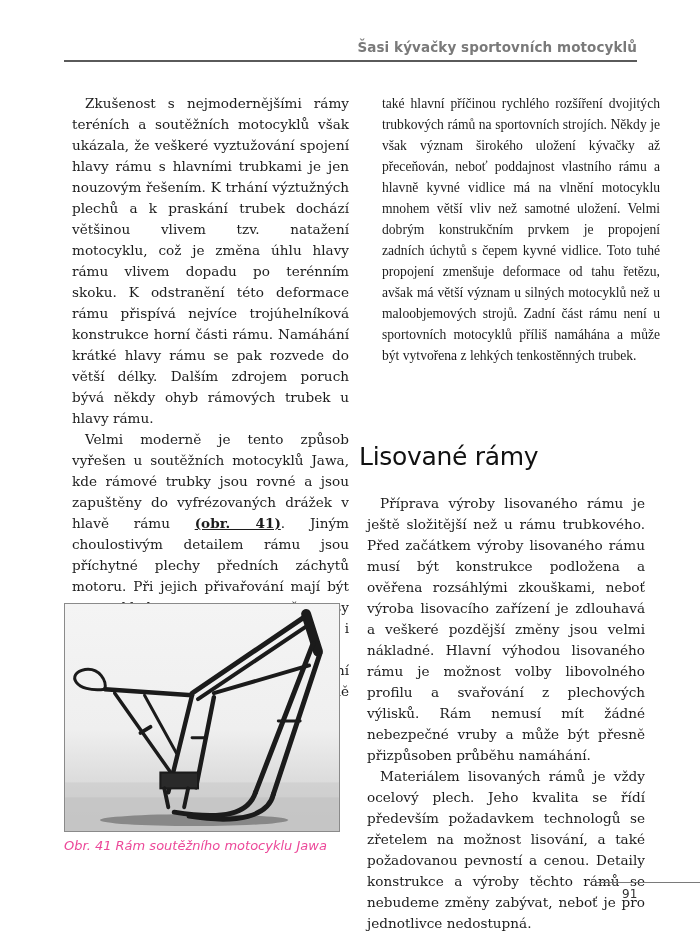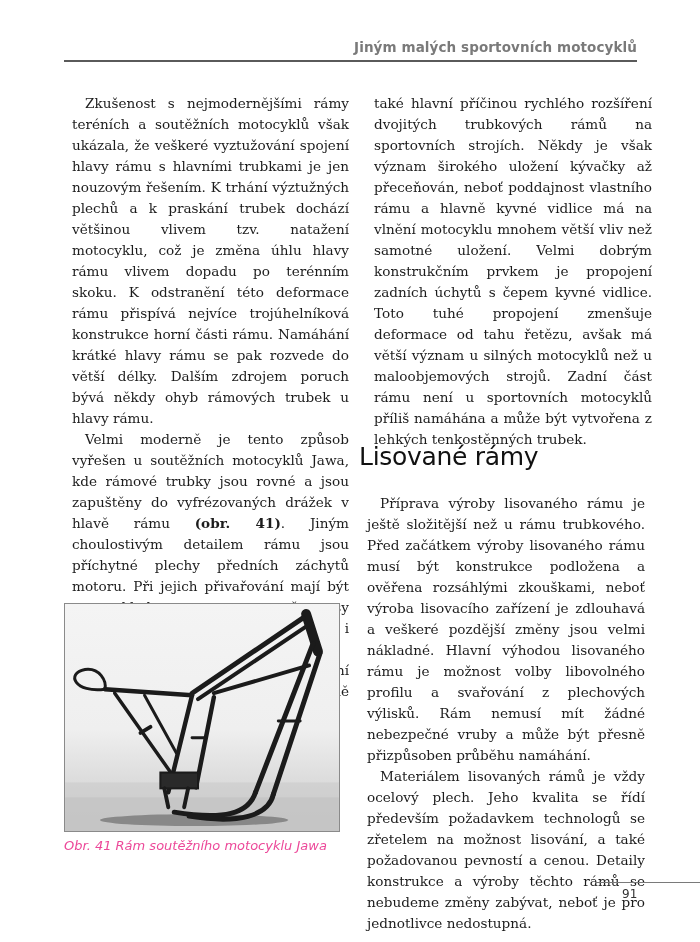--- a/index.html
+++ b/index.html
@@ -49,31 +49,33 @@
     }
     .col p.noindent {
       text-indent: 0;
     }
     .col-left {
       left: 64px;
       top: 93px;
       width: 277px;
     }
     .col-right {
-      left: 366px;
+      left: 374px;
       top: 93px;
       width: 278px;
+      font-family: Liberation Serif, serif;
     }
     .col-right2 {
       left: 359px;
       top: 493px;
       width: 278px;
     }
     .bold-ref {
       font-weight: bold;
+      text-decoration: underline;
     }
     .section-heading {
       position: absolute;
       left: 359px;
       top: 440px;
       font-family: "DejaVu Sans", sans-serif;
       font-weight: normal;
       font-size: 25px;
       color: #111111;
       letter-spacing: -0.3px;
@@ -120,21 +122,21 @@
       top: 887px;
       font-family: "DejaVu Sans", sans-serif;
       font-size: 12px;
       color: #333333;
     }
   </style>
 </head>
 <body>
 
 <div class="running-head">
-  <span>Jiným malých sportovních motocyklů</span>
+  <span>Šasi kývačky sportovních motocyklů</span>
 </div>
 
 <div class="col col-left">
   <p>Zkušenost s nejmodernějšími rámy teréních a soutěžních motocyklů však ukázala, že veškeré vyztužování spojení hlavy rámu s hlavními trubkami je jen nouzovým řešením. K trhání výztužných plechů a k praskání trubek dochází většinou vlivem tzv. natažení motocyklu, což je změna úhlu hlavy rámu vlivem dopadu po terénním skoku. K odstranění této deformace rámu přispívá nejvíce trojúhelníková konstrukce horní části rámu. Namáhání krátké hlavy rámu se pak rozvede do větší délky. Dalším zdrojem poruch bývá někdy ohyb rámových trubek u hlavy rámu.</p>
   <p><span>Velmi moderně je tento způsob vyřešen u soutěžních motocyklů Jawa, kde rámové trubky jsou rovné a jsou zapuštěny do vyfrézovaných drážek v hlavě rámu</span> <span class="bold-ref">(obr. 41)</span><span>. Jiným choulostivým detailem rámu jsou příchytné plechy předních záchytů motoru. Při jejich přivařování mají být svary kladeny pouze ve směru osy trubky; přetažení svaru přes plech se i zde dobře osvědčuje.</span></p>
   <p>Požadavek na tuhé a široké uložení zadní kyvné vidlice je dostatečně známý; byl</p>
 </div>
 
 <div class="col col-right">
   <p class="noindent">také hlavní příčinou rychlého rozšíření dvojitých trubkových rámů na sportovních strojích. Někdy je však význam širokého uložení kývačky až přeceňován, neboť poddajnost vlastního rámu a hlavně kyvné vidlice má na vlnění motocyklu mnohem větší vliv než samotné uložení. Velmi dobrým konstrukčním prvkem je propojení zadních úchytů s čepem kyvné vidlice. Toto tuhé propojení zmenšuje deformace od tahu řetězu, avšak má větší význam u silných motocyklů než u maloobjemových strojů. Zadní část rámu není u sportovních motocyklů příliš namáhána a může být vytvořena z lehkých tenkostěnných trubek.</p>

